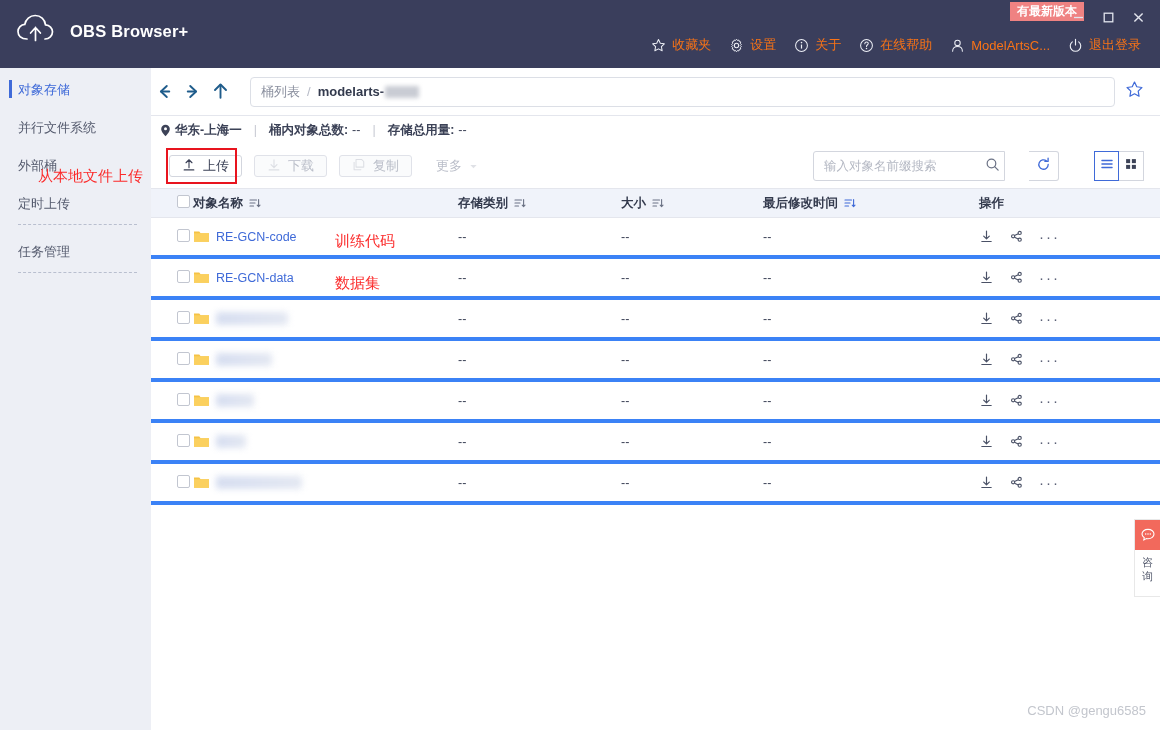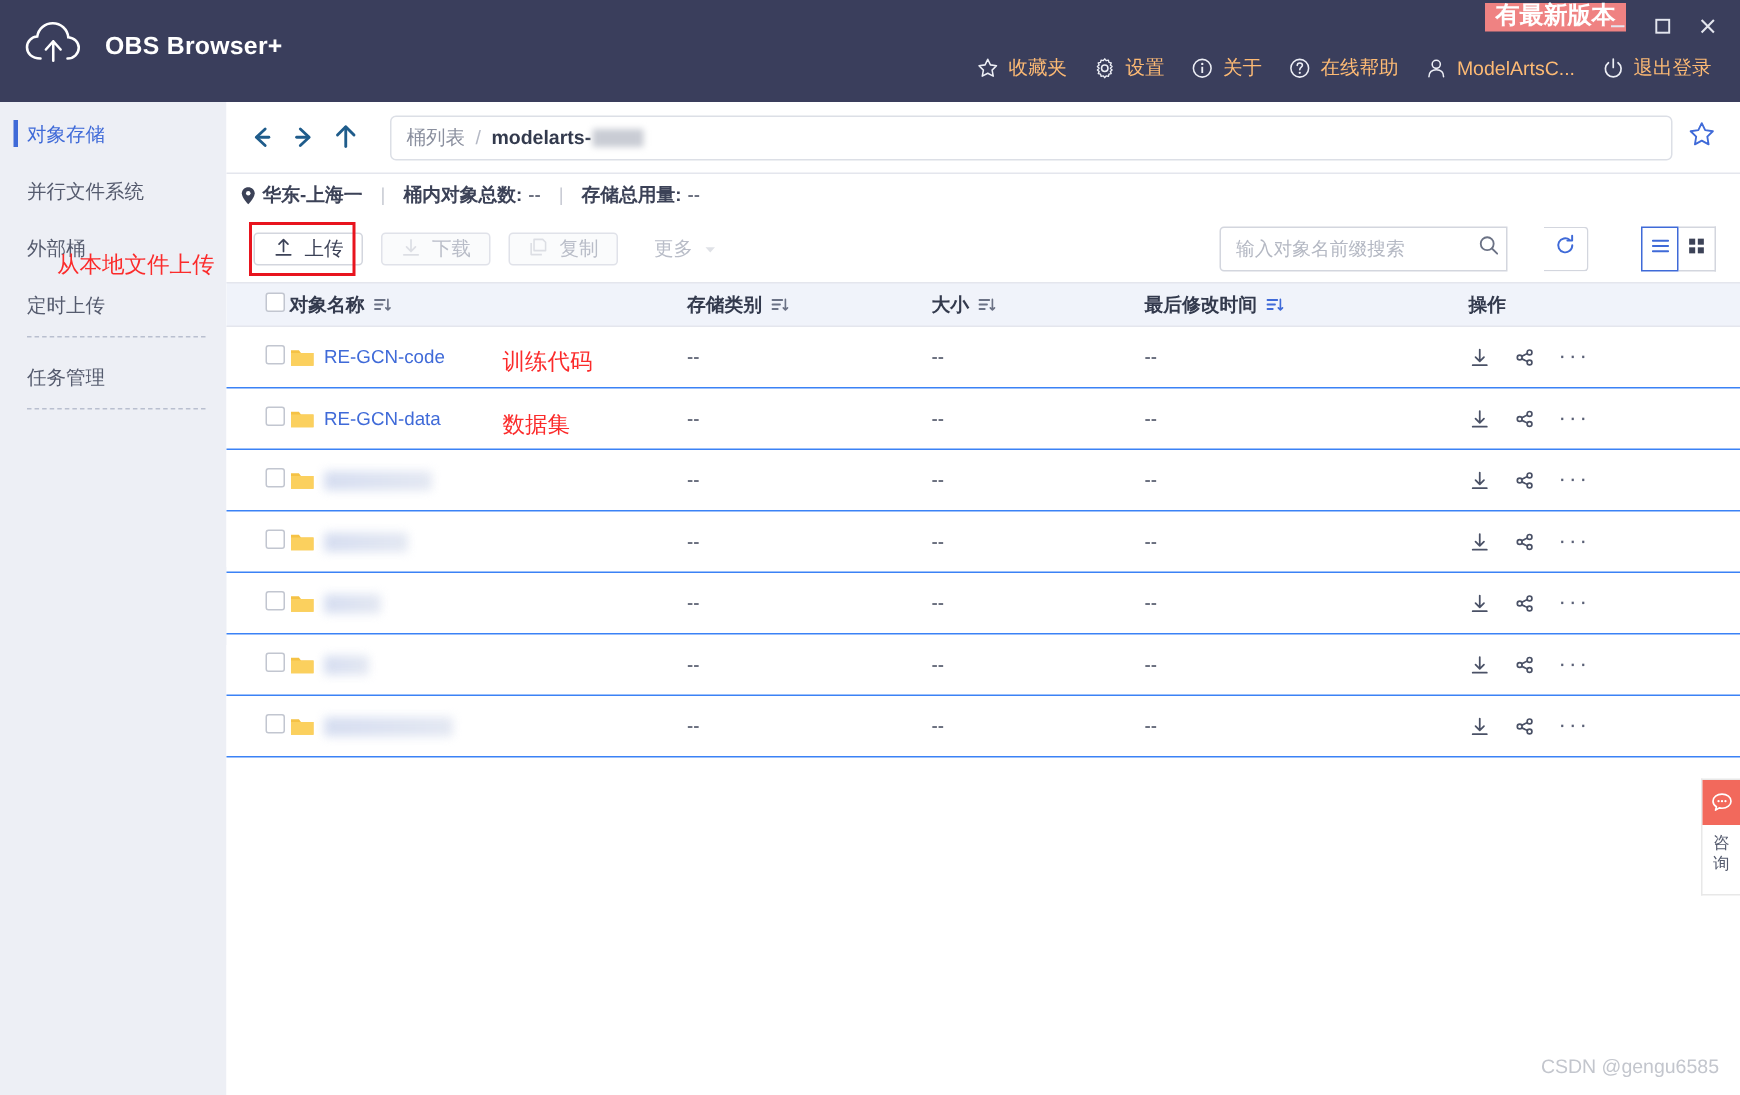--- a/index.html
+++ b/index.html
@@ -17,36 +17,36 @@
     background:#3a3e5c;
   }
   .logo-wrap { position:absolute; left:14px; top:8px; display:flex; align-items:center; gap:10px; }
   .cloud-icon { width:46px; height:46px; }
   .brand {
     color:#ffffff; font-size:16.5px; font-weight:bold; letter-spacing:.2px;
   }
   .badge-new {
     position:absolute; right:76px; top:2px;
     background:#ef8282; color:#ffffff;
-    font-size:16px; font-weight:bold;
+    font-size:12px; font-weight:bold;
     padding:2px 7px 3px 7px; line-height:14px;
   }
   .winctrls { position:absolute; right:8px; top:6px; display:flex; align-items:center; gap:2px; }
   .winbtn {
     width:28px; height:22px; display:flex; align-items:center; justify-content:center;
     color:#e3e5ee;
   }
   .winbtn svg { display:block; }
   .topmenu {
     position:absolute; right:10px; top:33px;
     display:flex; align-items:center; gap:0px;
   }
   .tm-item {
     display:flex; align-items:center; gap:6px;
-    color:#fdba74; font-size:13px; padding:3px 9px; white-space:nowrap;
+    color:#f97316; font-size:13px; padding:3px 9px; white-space:nowrap;
   }
   .tm-item svg { display:block; }
 
   
   .sidebar {
     position:absolute; left:0; top:68px; width:151px; height:662px;
     background:#edeff5;
   }
   .side-item {
     position:relative; height:22px; margin:0 0 0 0;
@@ -74,21 +74,21 @@
 
   
   .main {
     position:absolute; left:151px; top:68px; width:1009px; height:662px;
     background:#ffffff;
   }
 
   
   .navrow {
     position:relative; height:48px; border-bottom:1px solid #e4e6ed;
-    display:flex; align-items:center; padding:0 16px 0 10px;
+    display:flex; align-items:center; padding:0 16px 0 0;
   }
   .navbtn { width:26px; height:26px; display:flex; align-items:center; justify-content:center; color:#1f5c8b; }
   .navbtn + .navbtn { margin-left:2px; }
   .crumbbox {
     margin-left:17px; flex:1; height:30px;
     border:1px solid #dcdfe6; border-radius:4px; background:#fff;
     display:flex; align-items:center; padding:0 10px;
     font-size:13px;
   }
   .crumb-root { color:#8a8f9e; }
@@ -167,21 +167,21 @@
   .c-chk { width:42px; padding-left:26px; }
   .c-name { width:265px; display:flex; align-items:center; gap:6px; }
   .c-type { width:163px; display:flex; align-items:center; gap:6px; }
   .c-size { width:142px; display:flex; align-items:center; gap:6px; }
   .c-time { width:216px; display:flex; align-items:center; gap:6px; }
   .c-ops  { flex:1; }
   .sorticon { display:inline-flex; }
 
   .trow {
     height:41px; display:flex; align-items:center;
-    border-bottom:1px solid #3b82f6; font-size:12.5px; color:#3c4257;
+    border-bottom:4px solid #3b82f6; font-size:12.5px; color:#3c4257;
     position:relative;
   }
   .trow .c-chk { padding-left:26px; }
   .folder-ico { flex:0 0 auto; display:flex; }
   .fname { color:#3f6ad8; }
   .fname.redact {
     display:inline-block; height:13px; border-radius:2px;
     background:linear-gradient(90deg,#cfd8ee 0%, #dfe4f0 100%);
     filter: blur(3.2px); opacity:.85;
   }

